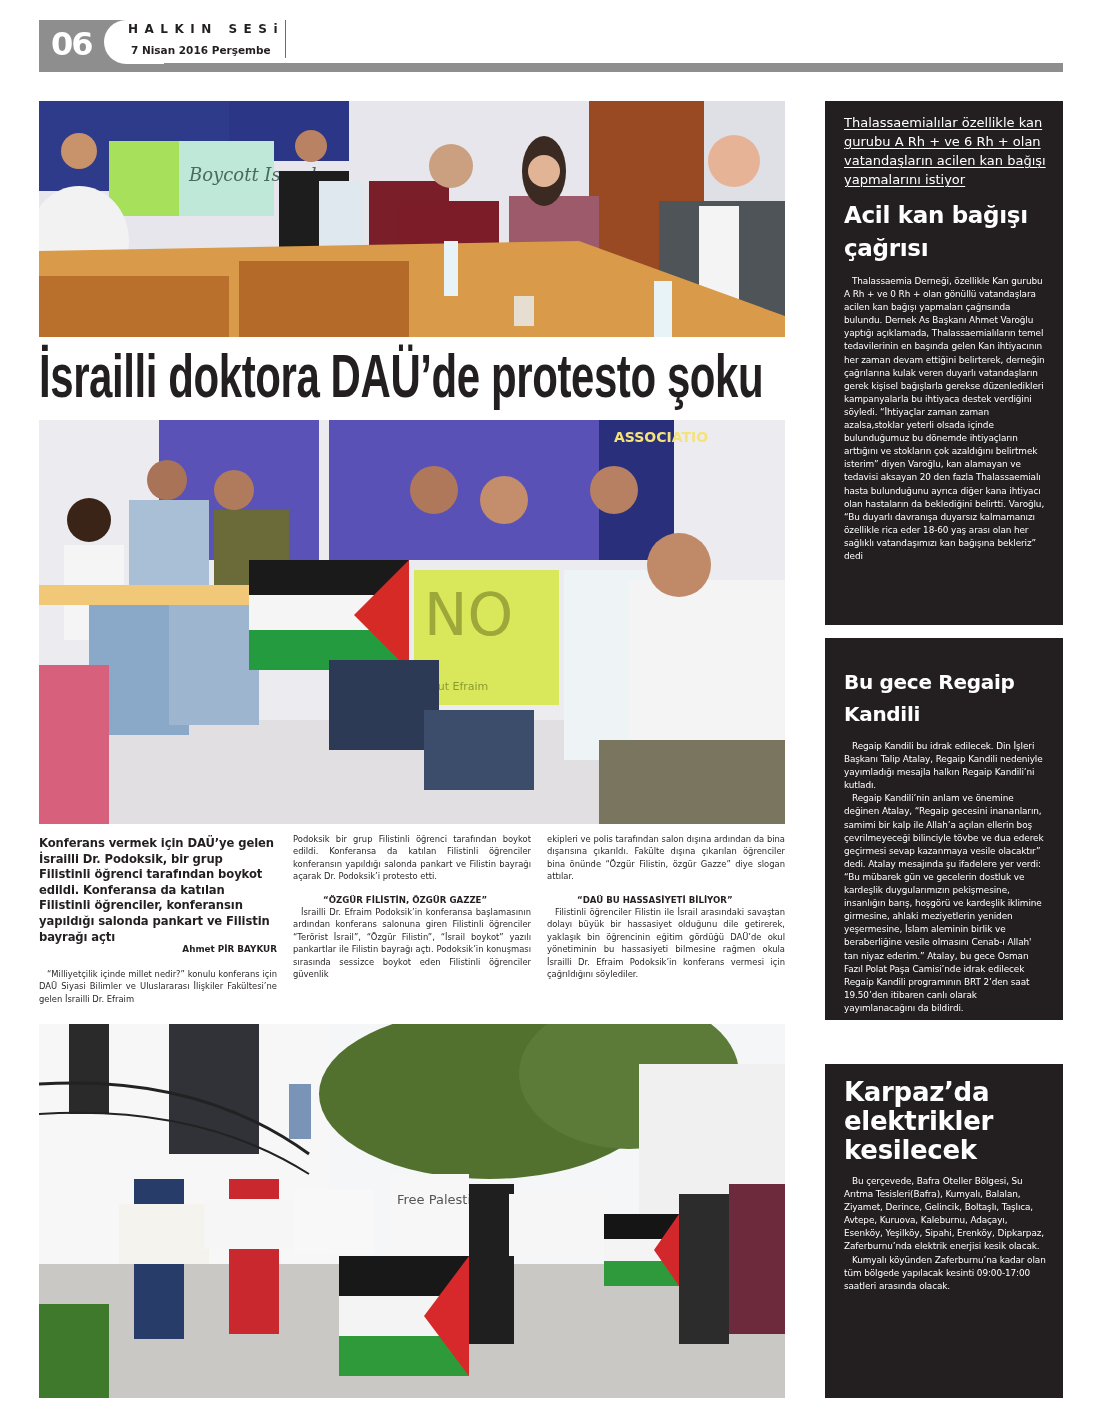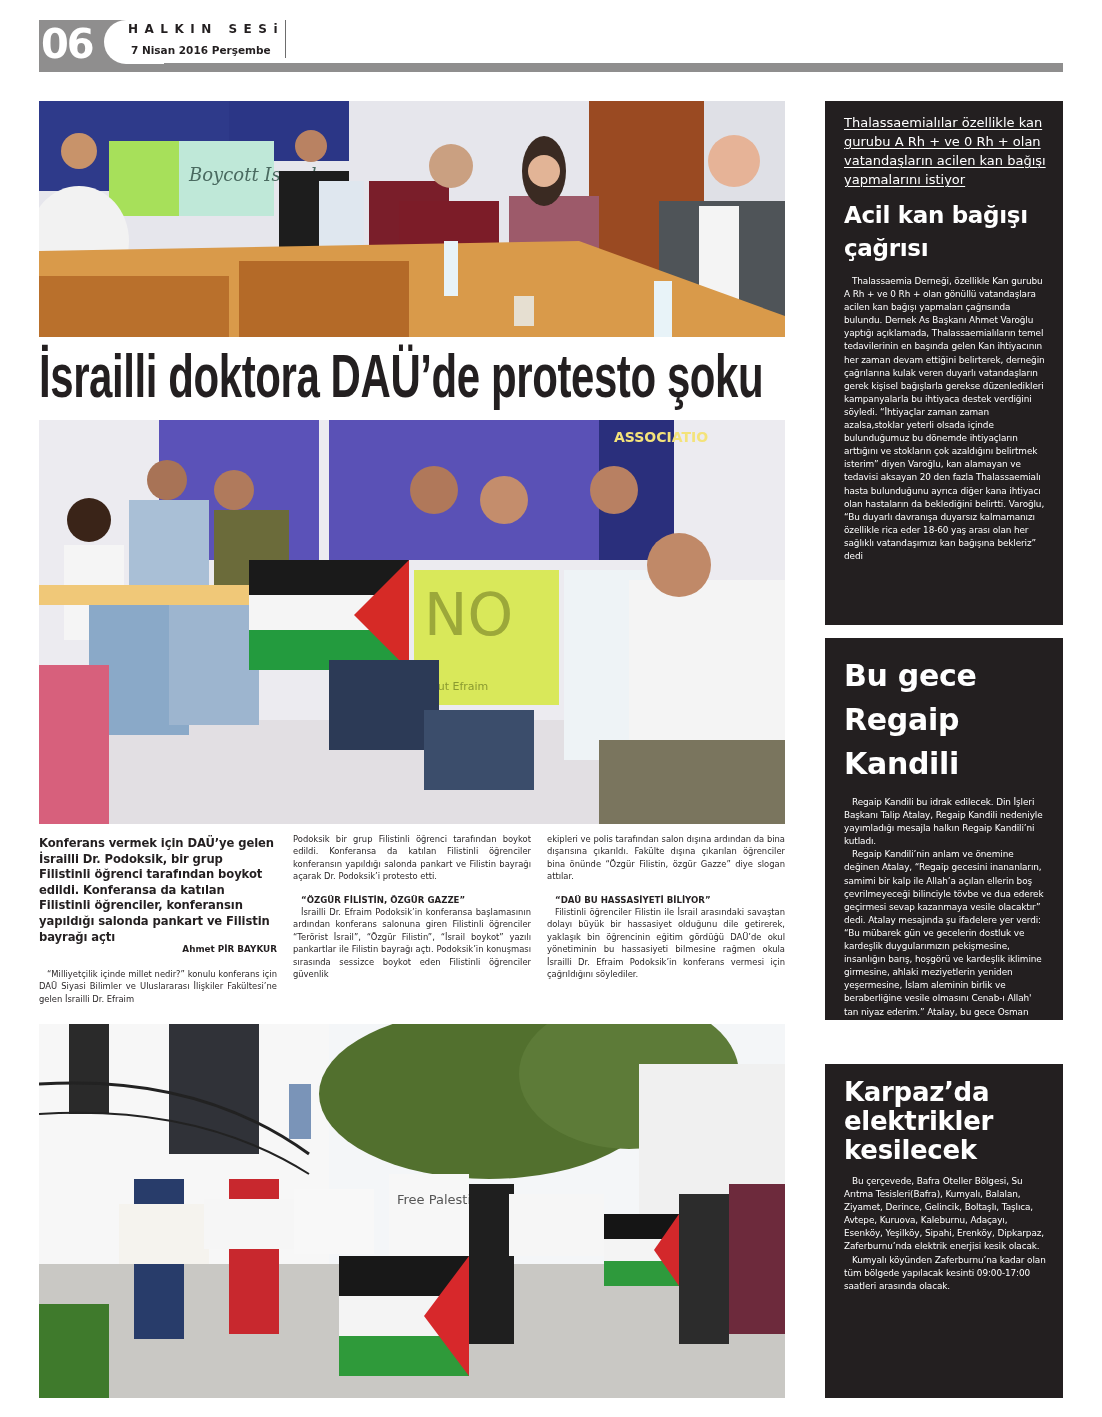--- a/index.html
+++ b/index.html
@@ -3,54 +3,54 @@
 <meta charset="utf-8">
 <style>
   * { box-sizing: border-box; margin: 0; padding: 0; }
   html, body { width: 1102px; height: 1417px; background: #ffffff; overflow: hidden; }
   body { position: relative; font-family: "Liberation Sans", sans-serif; color: #231f20; }
 
   
   .hdr-bar { position: absolute; left: 39px; top: 63px; width: 1024px; height: 9px; background: #8f8e8e; }
   .hdr-num-bg { position: absolute; left: 39px; top: 20px; width: 88px; height: 52px; background: #8f8e8e; }
   .hdr-num-curve { position: absolute; left: 104px; top: 20px; width: 60px; height: 44px; background: #ffffff; border-top-left-radius: 30px; border-bottom-left-radius: 30px; }
-  .hdr-num { position: absolute; left: 39px; top: 16px; width: 80px; height: 56px; font-family: "DejaVu Sans", sans-serif; font-weight: bold; font-size: 40px; line-height: 56px; color: #ffffff; letter-spacing: -2px; padding-left: 2px; }
+  .hdr-num { position: absolute; left: 39px; top: 16px; width: 80px; height: 56px; font-family: "DejaVu Sans", sans-serif; font-weight: bold; font-size: 32px; line-height: 56px; color: #ffffff; letter-spacing: -2px; padding-left: 12px; }
   .hdr-pub { position: absolute; left: 128px; top: 22px; font-family: "DejaVu Sans", sans-serif; font-weight: bold; font-size: 12px; letter-spacing: 6.5px; color: #231f20; }
   .hdr-date { position: absolute; left: 131px; top: 44px; font-family: "DejaVu Sans", sans-serif; font-weight: bold; font-size: 10.5px; color: #231f20; }
   .hdr-sep { position: absolute; left: 285px; top: 20px; width: 1px; height: 38px; background: #6d6d6d; }
 
   
   .photo { position: absolute; overflow: hidden; }
   .photo svg { display: block; width: 100%; height: 100%; }
   .photo-1 { left: 39px; top: 101px; width: 746px; height: 236px; }
   .photo-2 { left: 39px; top: 420px; width: 746px; height: 404px; }
   .photo-3 { left: 39px; top: 1024px; width: 746px; height: 374px; }
 
   
   .headline { position: absolute; left: 39px; top: 338px; width: 746px; height: 76px; font-family: "Liberation Sans", sans-serif; font-weight: bold; font-size: 50px; line-height: 76px; letter-spacing: -0.5px; color: #231f20; transform: scaleX(0.84) scaleY(1.22); transform-origin: left center; white-space: nowrap; }
 
   
   .lead { position: absolute; left: 39px; top: 836px; width: 238px; font-family: "DejaVu Sans", sans-serif; font-weight: bold; font-size: 11.6px; line-height: 15.6px; color: #231f20; letter-spacing: -0.1px; }
   .byline { position: absolute; left: 39px; top: 944px; width: 238px; text-align: right; font-family: "DejaVu Sans", sans-serif; font-weight: bold; font-size: 8.8px; color: #231f20; }
   .col { position: absolute; font-family: "DejaVu Sans", sans-serif; font-size: 8.4px; line-height: 12.4px; text-align: justify; color: #231f20; }
   .col p { text-indent: 8px; }
-  .col h4 { font-family: "DejaVu Sans", sans-serif; font-weight: bold; font-size: 8.6px; line-height: 12.4px; margin-top: 11px; padding-left: 8px; }
+  .col h4 { font-family: "DejaVu Sans", sans-serif; font-weight: bold; font-size: 8.6px; line-height: 12.4px; margin-top: 11px; padding-left: 8px; margin-left: 22px; }
   .col-1 { left: 39px; top: 968px; width: 238px; }
   .col-2 { left: 293px; top: 833px; width: 238px; }
   .col-3 { left: 547px; top: 833px; width: 238px; }
 
   
   .box { position: absolute; left: 825px; width: 238px; background: #231f20; color: #ffffff; padding: 12px 16px 0 19px; }
   .box-1 { top: 101px; height: 524px; }
   .box-2 { top: 638px; height: 382px; }
   .box-3 { top: 1064px; height: 334px; }
   .kicker { font-family: "DejaVu Sans", sans-serif; font-size: 13px; line-height: 19px; text-decoration: underline; text-underline-offset: 2px; color: #ffffff; }
   .box-title { font-family: "DejaVu Sans", sans-serif; font-weight: bold; font-size: 23px; line-height: 33px; color: #ffffff; letter-spacing: -0.3px; }
   .box-1 .box-title { margin-top: 10px; }
-  .box-2 .box-title { margin-top: 4px; font-size: 30px; line-height: 44px; }
+  .box-2 .box-title { margin-top: 16px; font-size: 20px; line-height: 32px; }
   .box-3 .box-title { margin-top: 2px; font-size: 26px; line-height: 29px; }
   .box-body { margin-top: 10px; font-family: "DejaVu Sans", sans-serif; font-size: 8.9px; line-height: 13.1px; color: #ffffff; letter-spacing: -0.1px; }
   .box-body p { text-indent: 8px; }
 </style>
 </head>
 <body>
 
 <div class="hdr-bar"></div>
 <div class="hdr-num-bg"></div>
 <div class="hdr-num-curve"></div>
@@ -181,21 +181,21 @@
     <rect x="565" y="190" width="75" height="25" fill="#151515"></rect>
     <rect x="565" y="215" width="75" height="22" fill="#f4f4f4"></rect>
     <rect x="565" y="237" width="75" height="25" fill="#2e9a3c"></rect>
     <polygon points="640,190 615,226 640,262" fill="#d3282b"></polygon>
     <rect x="640" y="170" width="50" height="150" fill="#2c2c2c"></rect>
     <rect x="690" y="160" width="56" height="150" fill="#6d2a3c"></rect>
   </svg>
 </div>
 
 <div class="box box-1">
-  <div class="kicker">Thalassaemialılar özellikle kan gurubu A Rh + ve 0 Rh + olan vatandaşların acilen kan bağışı yapmalarını istiyor</div>
+  <div class="kicker">Thalassaemialılar özellikle kan gurubu A Rh + ve 6 Rh + olan vatandaşların acilen kan bağışı yapmalarını istiyor</div>
   <h2 class="box-title">Acil kan bağışı çağrısı</h2>
   <div class="box-body">
     <p>Thalassaemia Derneği, özellikle Kan gurubu A Rh + ve 0 Rh + olan gönüllü vatandaşlara acilen kan bağışı yapmaları çağrısında bulundu. Dernek As Başkanı Ahmet Varoğlu yaptığı açıklamada, Thalassaemialıların temel tedavilerinin en başında gelen Kan ihtiyacının her zaman devam ettiğini belirterek, derneğin çağrılarına kulak veren duyarlı vatandaşların gerek kişisel bağışlarla gerekse düzenledikleri kampanyalarla bu ihtiyaca destek verdiğini söyledi. “İhtiyaçlar zaman zaman azalsa,stoklar yeterli olsada içinde bulunduğumuz bu dönemde ihtiyaçların arttığını ve stokların çok azaldığını belirtmek isterim” diyen Varoğlu, kan alamayan ve tedavisi aksayan 20 den fazla Thalassaemialı hasta bulunduğunu ayrıca diğer kana ihtiyacı olan hastaların da beklediğini belirtti. Varoğlu, “Bu duyarlı davranışa duyarsız kalmamanızı özellikle rica eder 18-60 yaş arası olan her sağlıklı vatandaşımızı kan bağışına bekleriz” dedi</p>
   </div>
 </div>
 
 <div class="box box-2">
   <h2 class="box-title">Bu gece Regaip Kandili</h2>
   <div class="box-body">
     <p>Regaip Kandili bu idrak edilecek. Din İşleri Başkanı Talip Atalay, Regaip Kandili nedeniyle yayımladığı mesajla halkın Regaip Kandili’ni kutladı.</p>

